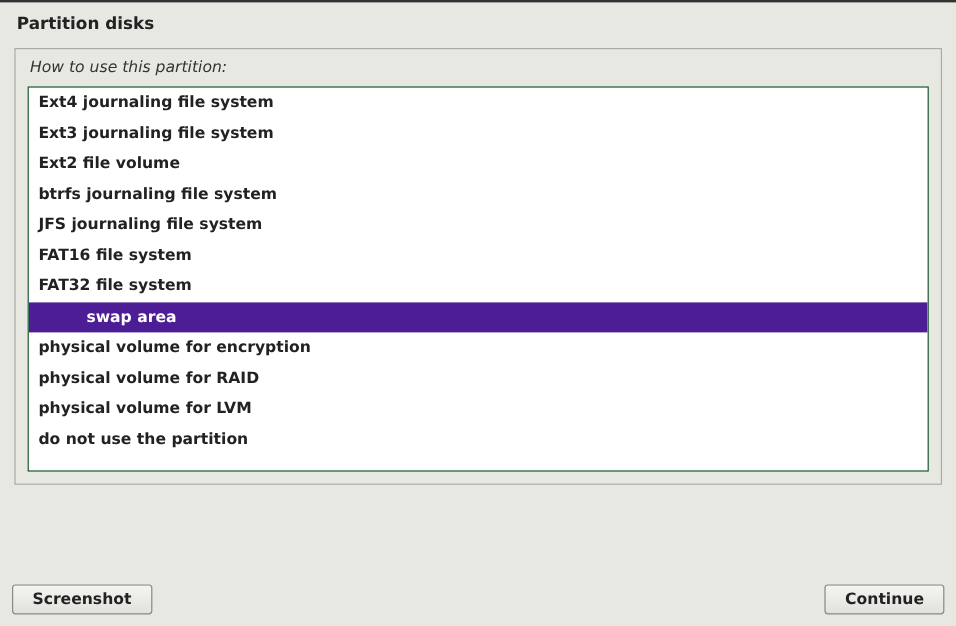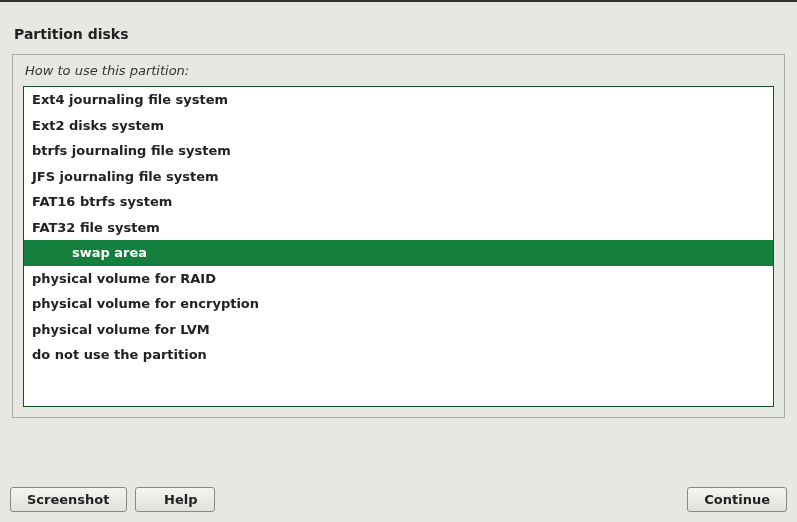--- a/index.html
+++ b/index.html
@@ -19,21 +19,21 @@
       width: 797px;
       height: 522px;
       background: #e8e8e3;
       border-top: 2px solid #333;
       position: relative;
     }
     .title {
       font-weight: bold;
       font-size: 14px;
       color: #222;
-      padding: 24px 14px 6px 14px;
+      padding: 10px 14px 6px 14px;
     }
     .panel {
       margin: 6px 12px 0 12px;
       border: 1px solid #aaa;
       background: #e8e8e3;
       padding: 8px 10px 10px 10px;
       height: 364px;
       display: flex;
       flex-direction: column;
     }
@@ -53,21 +53,21 @@
     .list-item {
       font-size: 13px;
       font-weight: bold;
       color: #222;
       padding: 3px 8px;
       line-height: 1.5;
       cursor: pointer;
       white-space: nowrap;
     }
     .list-item.selected {
-      background: #15803d;
+      background: #4c1d95;
       color: #ffffff;
       padding-left: 48px;
     }
     .button-bar {
       position: absolute;
       left: 10px;
       right: 10px;
       bottom: 10px;
       display: flex;
       align-items: center;
@@ -75,52 +75,52 @@
     .btn {
       background: linear-gradient(#f4f4f0, #e2e2dd);
       border: 1px solid #888;
       border-radius: 3px;
       font-size: 13px;
       font-weight: bold;
       color: #222;
       padding: 4px 16px;
       cursor: pointer;
       min-width: 80px;
-      text-align: right;
+      text-align: left;
       font-family: inherit;
     }
     .btn + .btn {
       margin-left: 8px;
     }
     .spacer {
       flex: 1;
     }
   </style>
 </head>
 <body>
 
 <div class="window">
   <div class="title">Partition disks</div>
 
   <div class="panel">
     <div class="prompt">How to use this partition:</div>
     <div class="listbox" id="listbox">
         <div class="list-item">Ext4 journaling file system</div>
-        <div class="list-item">Ext2 disks system</div>
+        <div class="list-item">Ext3 journaling file system</div>
+        <div class="list-item">Ext2 file volume</div>
         <div class="list-item">btrfs journaling file system</div>
         <div class="list-item">JFS journaling file system</div>
-        <div class="list-item">FAT16 btrfs system</div>
+        <div class="list-item">FAT16 file system</div>
         <div class="list-item">FAT32 file system</div>
         <div class="list-item selected">swap area</div>
+        <div class="list-item">physical volume for encryption</div>
         <div class="list-item">physical volume for RAID</div>
-        <div class="list-item">physical volume for encryption</div>
         <div class="list-item">physical volume for LVM</div>
         <div class="list-item">do not use the partition</div>
       </div>
   </div>
 
   <div class="button-bar">
     <button class="btn">Screenshot</button>
-    <button class="btn">Help</button>
     <div class="spacer"></div>
     <button class="btn">Continue</button>
   </div>
 </div>
 
 </body></html>

